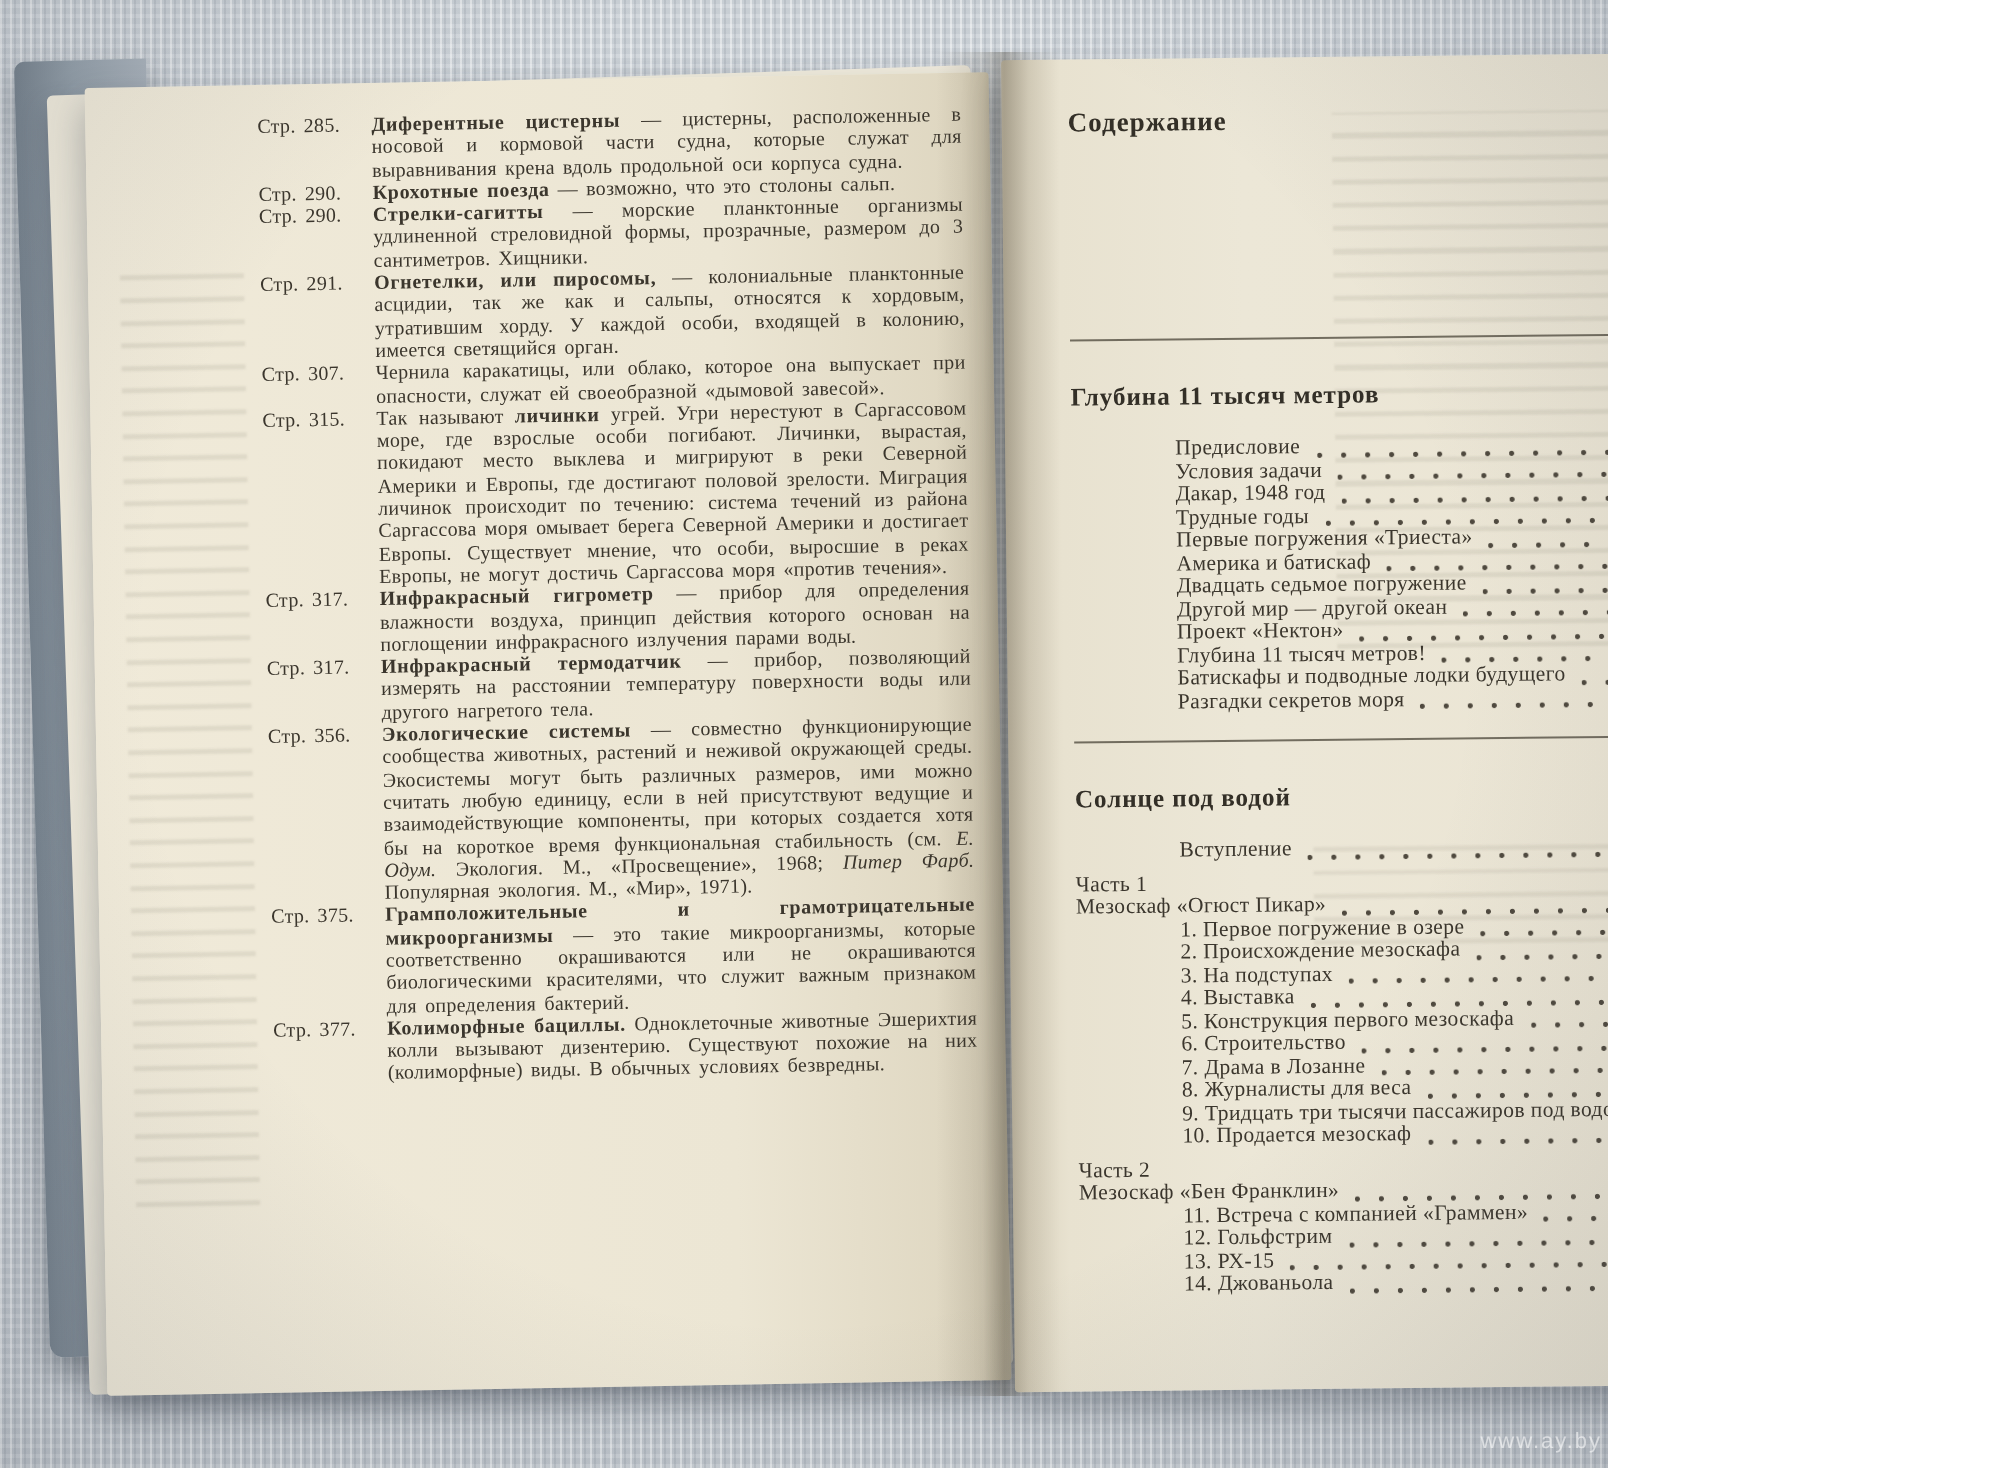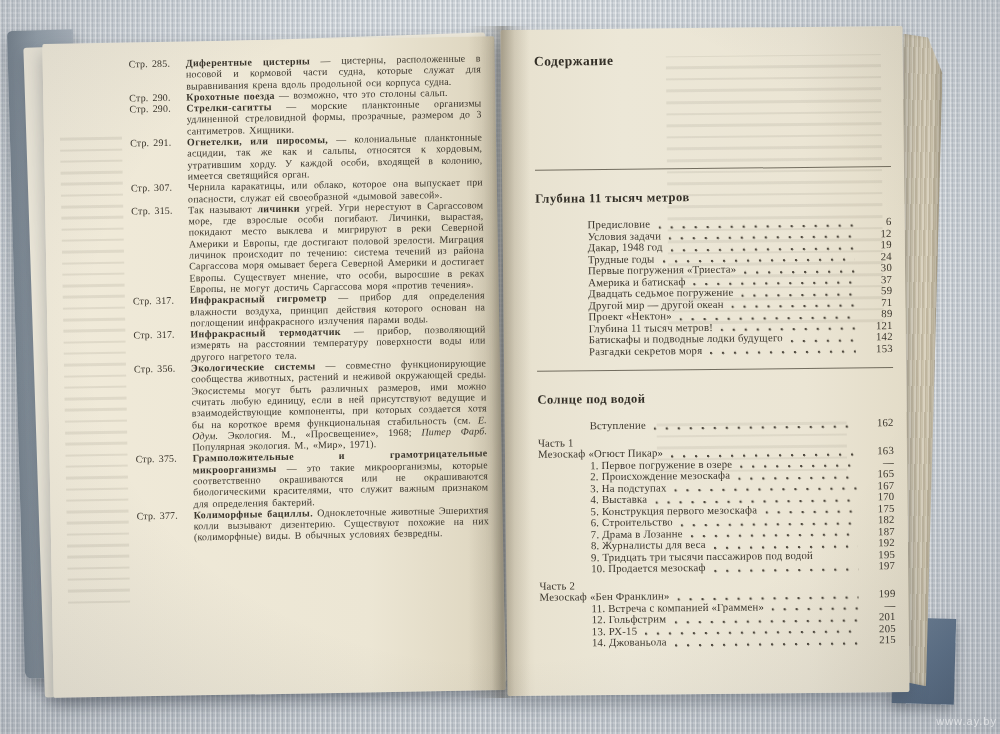--- a/index.html
+++ b/index.html
@@ -1,19 +1,19 @@
 <!DOCTYPE html>
 <html lang="ru"><head>
 <meta charset="utf-8">
 <style>
   html,body{margin:0;padding:0;}
   body{font-family:"Liberation Serif","DejaVu Serif",serif;}
 
   .stage{
-    position:relative;width:1000px;height:734px;overflow:hidden;
+    position:relative;width:804px;height:734px;overflow:hidden;
     background:
       repeating-linear-gradient(90deg, rgba(255,255,255,.45) 0 1px, rgba(255,255,255,0) 1px 2px, rgba(110,120,132,.16) 2px 3px, rgba(255,255,255,0) 3px 5px),
       repeating-linear-gradient(0deg, rgba(255,255,255,.10) 0 2px, rgba(120,130,142,.07) 2px 5px),
       linear-gradient(180deg,#ced4d9 0%,#c7cdd3 45%,#c3c9cf 100%);
   }
 
   
   .cover-strip{
     position:absolute;left:16px;top:30px;width:66px;height:648px;
     transform:rotate(-1.6deg);

